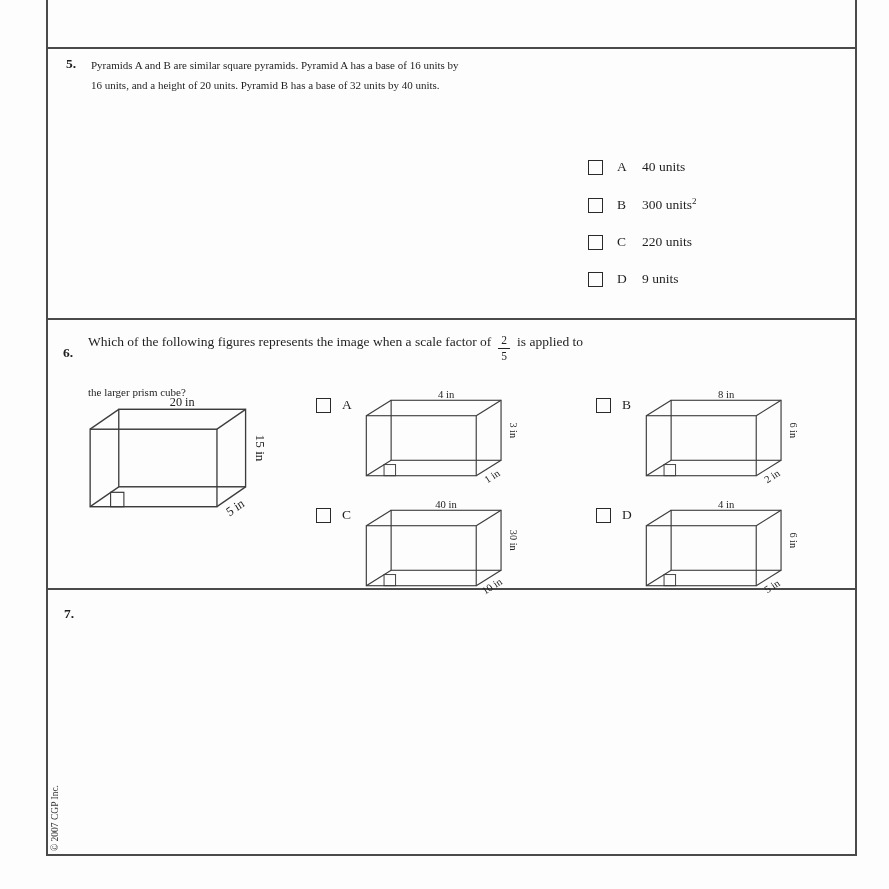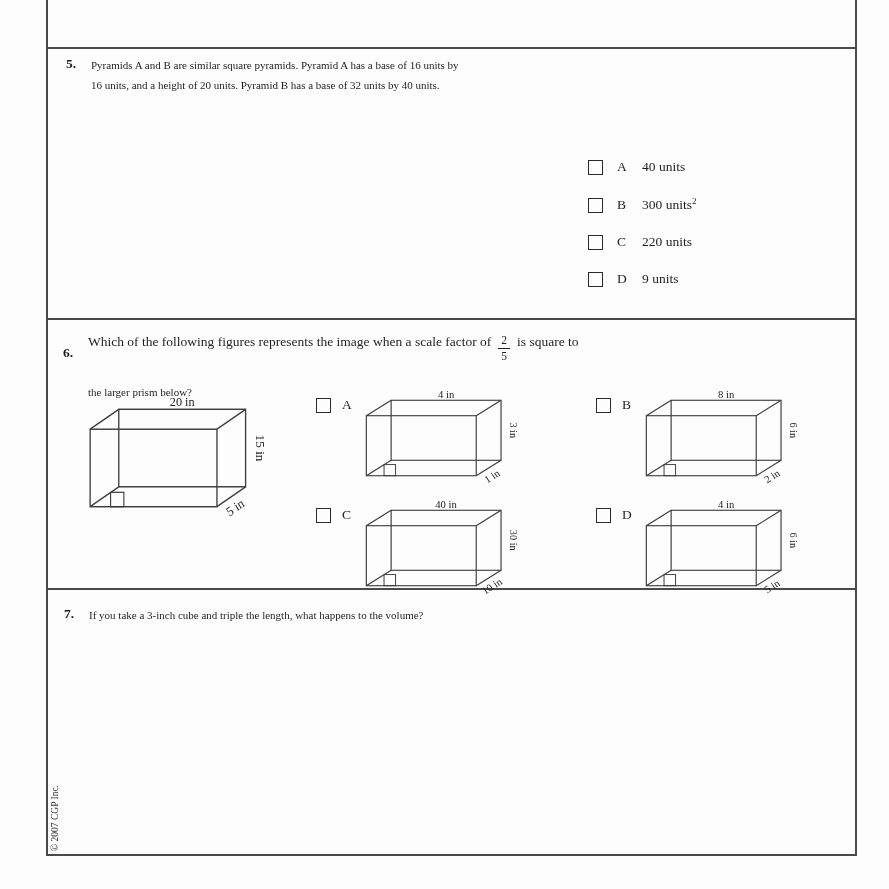--- a/index.html
+++ b/index.html
@@ -102,23 +102,23 @@
     <span class="opt-value"><span>9 units</span><sup class="opt-sup"></sup></span>
   </div>
 
   <div class="q-number" style="left:63px; top:345px;">6.</div>
   <div class="q6-line1">
     <span>Which of the following figures represents the image when a scale factor of</span>
     <span class="fraction">
       <span class="num">2</span>
       <span class="den">5</span>
     </span>
-    <span>is square to</span>
-  </div>
-  <div class="q-text" style="left:88px; top:383px;">the larger prism below?</div>
+    <span>is applied to</span>
+  </div>
+  <div class="q-text" style="left:88px; top:383px;">the larger prism cube?</div>
 
   <svg class="prism large" preserveAspectRatio="none" viewBox="0 0 176 112">
       <g fill="none" stroke="#3c3c3c" stroke-width="1.3">
         <rect x="6" y="30" width="124" height="70"></rect>
         <rect x="34" y="12" width="124" height="70"></rect>
         <line x1="6" y1="30" x2="34" y2="12"></line>
         <line x1="130" y1="30" x2="158" y2="12"></line>
         <line x1="6" y1="100" x2="34" y2="82"></line>
         <line x1="130" y1="100" x2="158" y2="82"></line>
         <rect x="26" y="87" width="13" height="13" stroke-width="1.1"></rect>
@@ -208,17 +208,16 @@
         </g>
         <g fill="#222222" font-size="12" font-family="Liberation Serif, serif">
           <text x="96" y="9" text-anchor="middle">4 in</text>
           <text x="168" y="47" text-anchor="middle" transform="rotate(90 168 47)">6 in</text>
           <text x="150" y="104" text-anchor="middle" transform="rotate(-33 150 104)">5 in</text>
         </g>
       </svg>
   </div>
 
   <div class="q-number" style="left:64px; top:606px;">7.</div>
-  <div class="q-text" style="left:89px; top:606px; width:620px;">If you take a 3-inch cube and triple the length, what happens to the volume?</div>
 
   <div class="copyright">© 2007 CGP Inc.</div>
 
 </div>
 
 </body></html>

